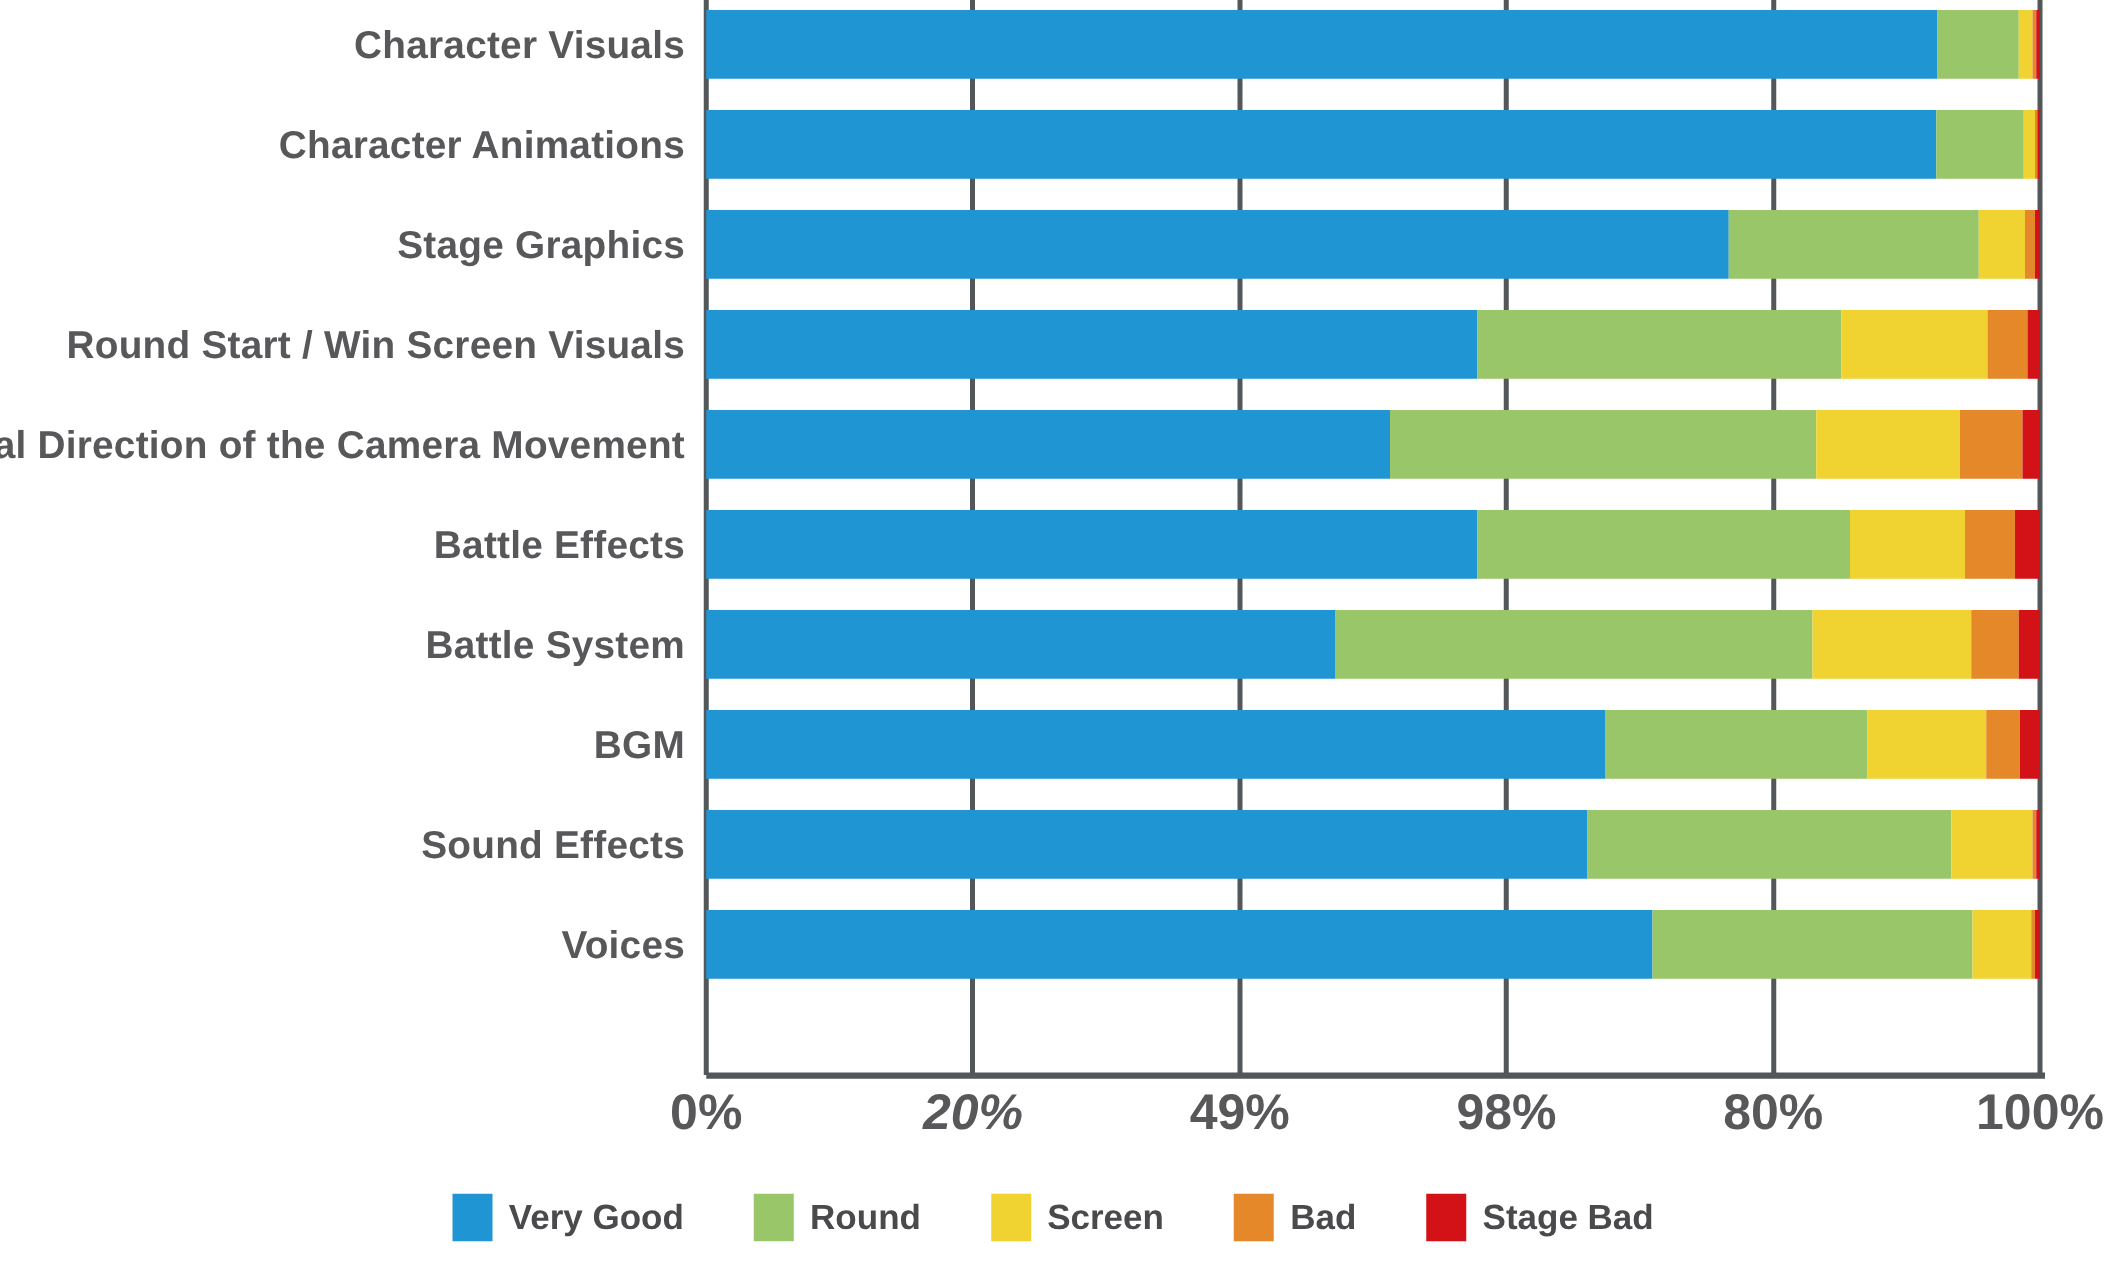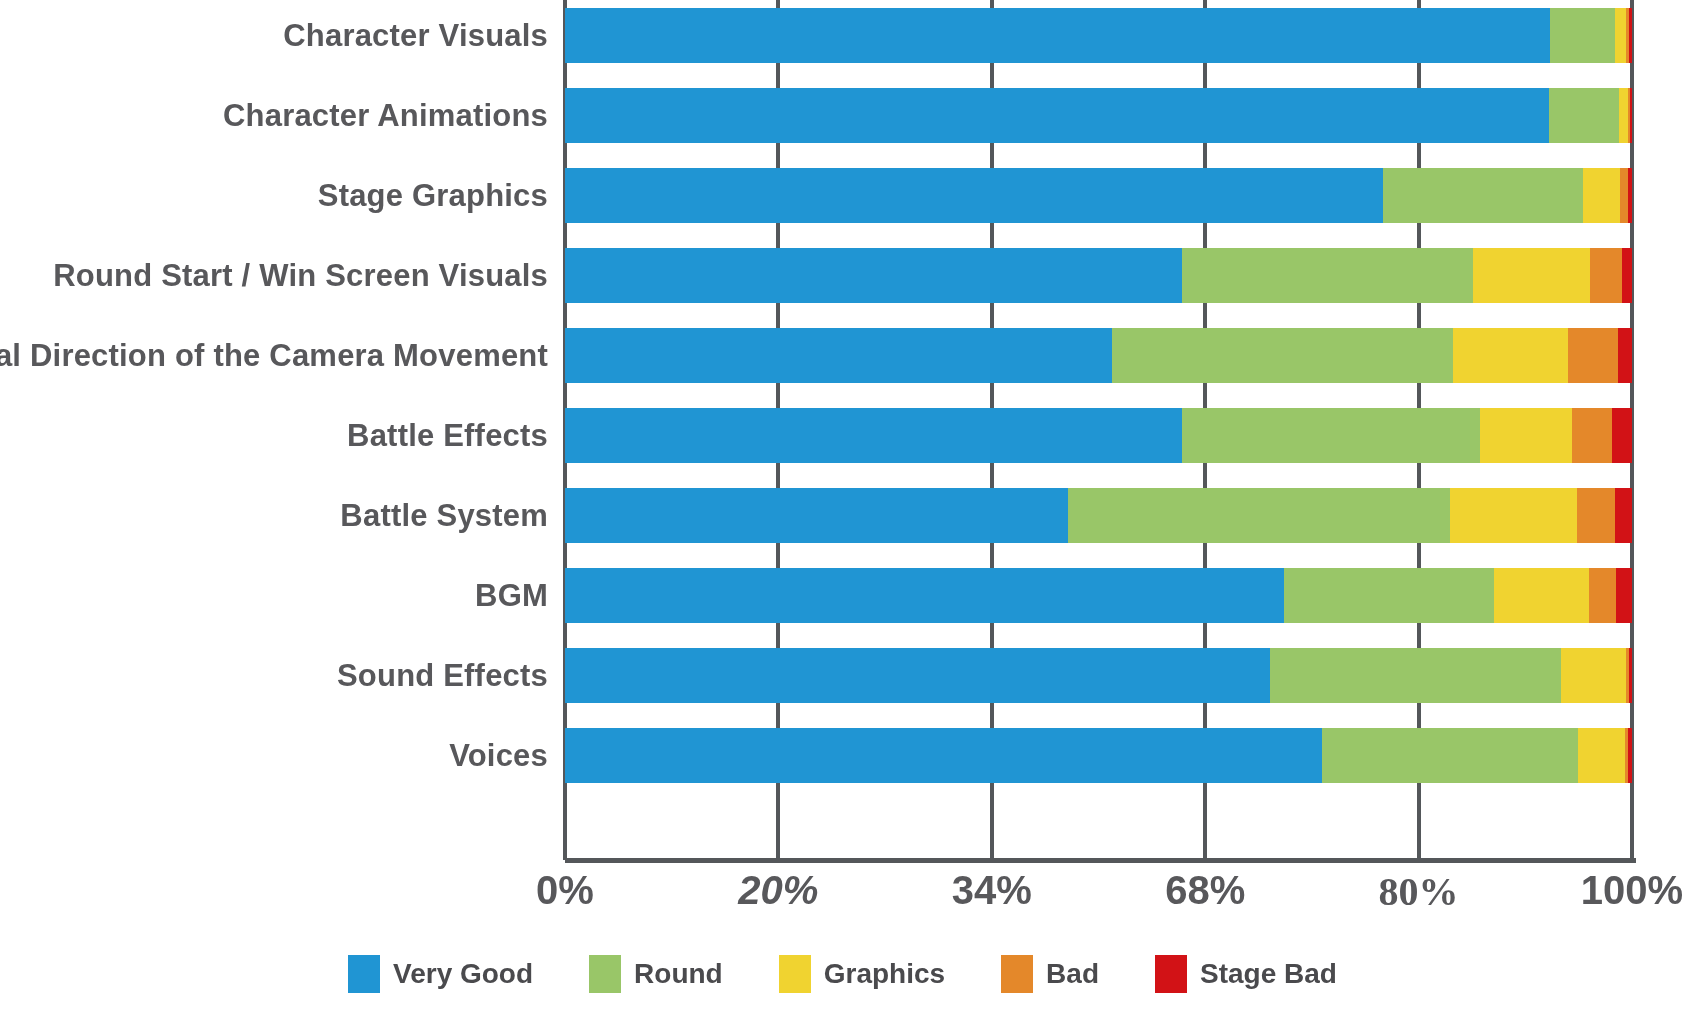--- a/index.html
+++ b/index.html
@@ -244,38 +244,38 @@
       <div class="cat-label" style="top: 568px;">BGM</div>
       <div class="cat-label" style="top: 648px;">Sound Effects</div>
       <div class="cat-label" style="top: 728px;">Voices</div>
     </div>
 
   <div class="axis-line"></div>
 
   <div id="xticks">
       <div class="xtick" style="left: 565px;">0%</div>
       <div class="xtick" style="left: 778.4px; font-style: italic;">20%</div>
-      <div class="xtick" style="left: 991.8px;">34%</div>
-      <div class="xtick" style="left: 1205.2px;">68%</div>
-      <div class="xtick" style="left: 1418.6px; font-family: Liberation Serif, serif;">80%</div>
+      <div class="xtick" style="left: 991.8px;">49%</div>
+      <div class="xtick" style="left: 1205.2px;">98%</div>
+      <div class="xtick" style="left: 1418.6px;">80%</div>
       <div class="xtick" style="left: 1632px;">100%</div>
     </div>
 
   <div class="legend" id="legend">
       <div class="legend-item">
         <span class="legend-swatch" style="background: rgb(32, 149, 211);"></span>
         <span class="legend-label">Very Good</span>
       </div>
       <div class="legend-item">
         <span class="legend-swatch" style="background: rgb(153, 198, 104);"></span>
         <span class="legend-label">Round</span>
       </div>
       <div class="legend-item">
         <span class="legend-swatch" style="background: rgb(240, 211, 48);"></span>
-        <span class="legend-label">Graphics</span>
+        <span class="legend-label">Screen</span>
       </div>
       <div class="legend-item">
         <span class="legend-swatch" style="background: rgb(228, 136, 42);"></span>
         <span class="legend-label">Bad</span>
       </div>
       <div class="legend-item">
         <span class="legend-swatch" style="background: rgb(210, 18, 22);"></span>
         <span class="legend-label">Stage Bad</span>
       </div>
     </div>

